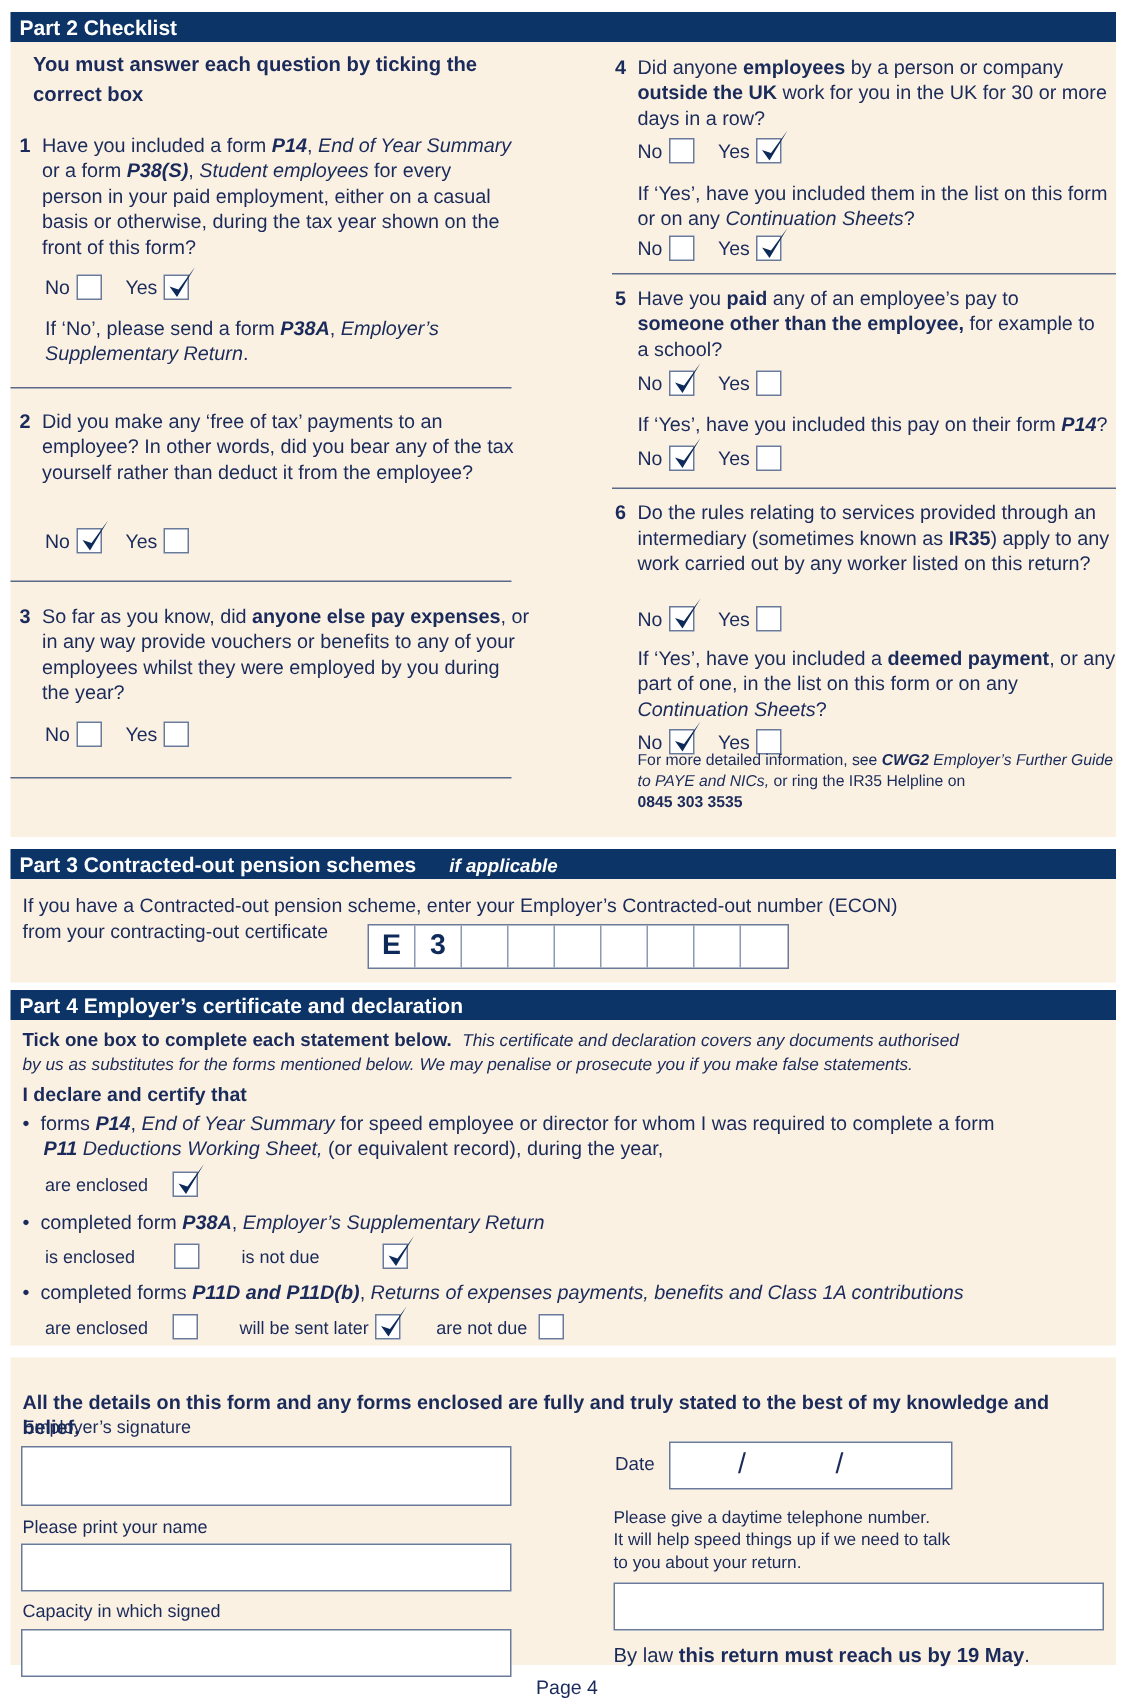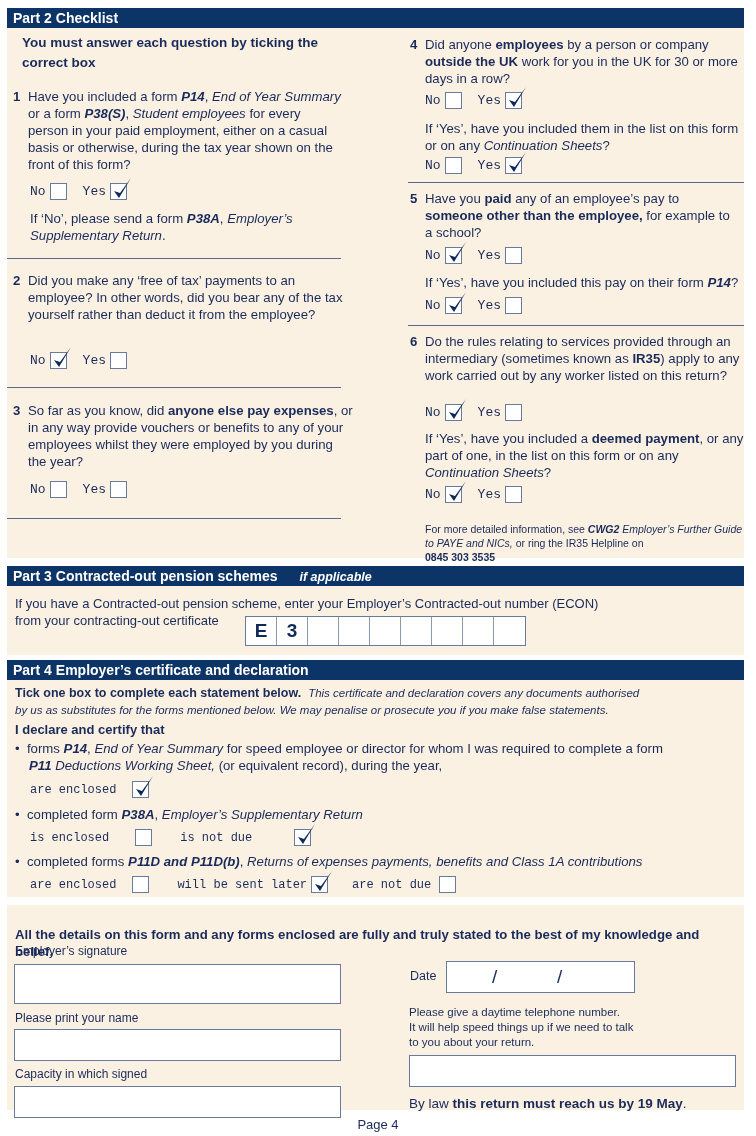--- a/index.html
+++ b/index.html
@@ -10,21 +10,21 @@
   .band .it { font-style: italic; font-weight: bold; font-size: 12.5px; margin-left: 22px; }
   .panel { position: absolute; left: 7px; width: 737px; background: #faf1e2; }
 
   .q { position: absolute; line-height: 17px; font-size: 13.2px; }
   .q .num { font-weight: bold; position: absolute; left: 0; top: 0; }
   .q .txt { margin-left: 15px; display: block; }
   b { font-weight: bold; }
   i { }
   .bi { font-weight: bold; font-style: italic; }
 
-  .opts { position: absolute; font-size: 13px; display: flex; align-items: center; font-family: Liberation Mono, monospace; }
+  .opts { position: absolute; font-size: 13px; display: flex; align-items: center; }
   .opt { display: inline-flex; align-items: center; margin-right: 16px; }
   .opt .lbl { margin-right: 4px; }
   .box { width: 17px; height: 17px; border: 1px solid #6a7a9a; background: #ffffff; position: relative; display: inline-block; }
   .box svg { position: absolute; left: 0px; top: -7px; width: 22px; height: 24px; overflow: visible; }
 
   .rule { position: absolute; height: 1px; background: #5a6a8a; }
 
   .small { position: absolute; font-size: 10.5px; line-height: 14px; }
 
   .econ { position: absolute; display: flex; border: 1px solid #6a7a9a; background: #ffffff; height: 30px; }
@@ -204,21 +204,21 @@
         <svg viewBox="0 0 22 24">
           <path d="M3 14 L8 21 L20 1 L9 16 Z" fill="#0d2a5a"></path>
         </svg>
       </span>
     </span>
   <span class="opt">
       <span class="lbl">Yes</span>
       <span class="box"></span>
     </span>
 </div>
-<div class="small" style="left:425px;top:522px;width:325px;">
+<div class="small" style="left:425px;top:500px;width:325px;">
   <span>For more detailed information, see </span><span class="bi">CWG2</span><i> Employer’s Further Guide to PAYE and NICs,</i><span> or ring the IR35 Helpline on </span><br><b>0845 303 3535</b>
 </div>
 
 <div class="band" style="top:566px;"><span>Part 3  Contracted-out pension schemes</span><span class="it">if applicable</span></div>
 <div class="panel" style="top:586px;height:69px;"></div>
 <div class="q" style="left:15px;top:595px;font-size:13px;">If you have a Contracted-out pension scheme, enter your Employer’s Contracted-out number (ECON)</div>
 <div class="q" style="left:15px;top:612px;font-size:13px;">from your contracting-out certificate</div>
 <div class="econ" style="left:245px;top:616px;">
   <div class="cell">E</div>
   <div class="cell">3</div>

